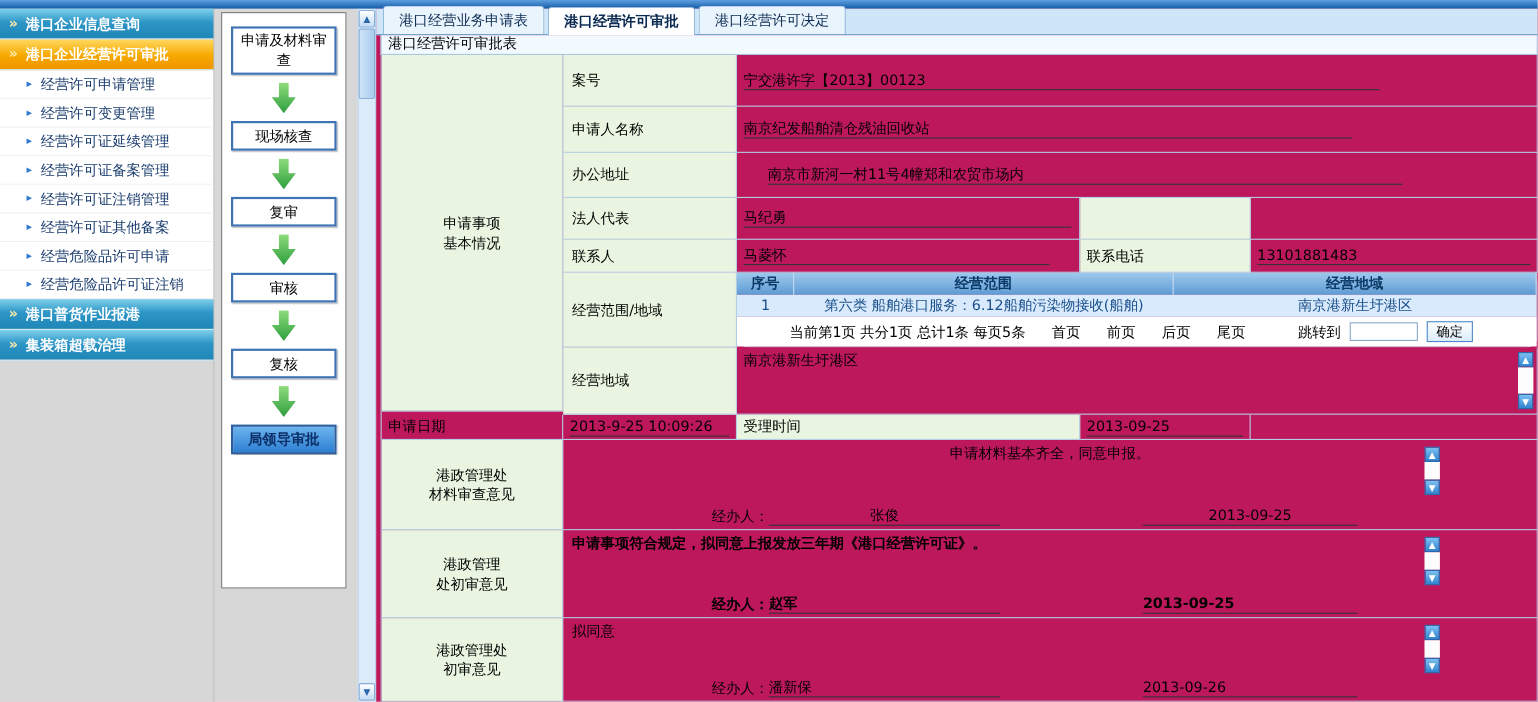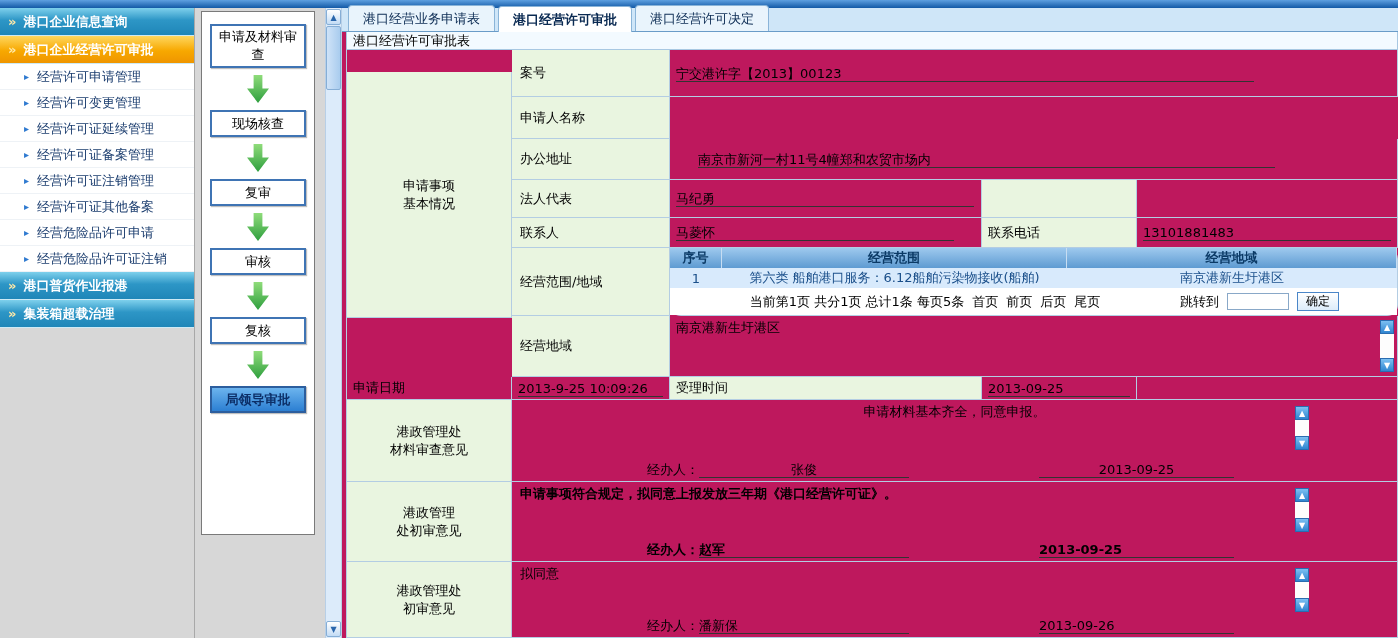--- a/index.html
+++ b/index.html
@@ -60,21 +60,21 @@
   .top-rows { flex:1; display:flex; flex-direction:column; min-width:0; }
   .uline { display:inline-block; border-bottom:1px solid #333; height:17px; line-height:17px; white-space:nowrap; overflow:hidden; }
 
   
   .sc-wrap { flex:1; display:flex; flex-direction:column; padding:0; min-width:0; border-right:1px solid #b3cde3; border-bottom:1px solid #b3cde3;border-radius:11px; }
   .sc-head { display:flex; height:20px; flex:none; background:linear-gradient(180deg,#9ec9ee,#5e9bd2); color:#0b3a66; font-weight:bold; }
   .sc-head > div { display:flex; align-items:center; justify-content:center; border-right:1px solid #c7ddf2; }
   .sc-row { display:flex; height:20px; flex:none; background:#d8eafc; color:#1a4f8a; cursor:pointer; }
   .sc-row > div { display:flex; align-items:center; justify-content:center; white-space:nowrap; overflow:hidden; }
   .pager { flex:1; display:flex; align-items:center; background:#fff; padding-right:58px; }
-  .pg-center { margin:0 auto; display:flex; gap:8px; align-items:center; white-space:nowrap; }
+  .pg-center { margin:0 auto; display:flex; gap:24px; align-items:center; white-space:nowrap; }
   .pg-link { cursor:pointer; }
   .pg-right { display:flex; align-items:center; gap:8px; white-space:nowrap; }
   .jump-input { width:62px; height:17px; border:1px solid #89a8c8; font-family:inherit; }
   .confirm-btn { height:19px; padding:0 8px; border:1px solid #4a86c8; background:linear-gradient(#ffffff,#dcecfa); font-size:12px;
     cursor:pointer; color:#000; font-family:inherit; }
 
   
   .op-content { flex:1; padding:0; display:flex; flex-direction:column; align-items:stretch; }
   .op-text { flex:1; padding:3px 8px; }
   .op-handler { height:22px; flex:none; display:flex; align-items:center; padding-left:135px; }
@@ -194,33 +194,36 @@
       <div class="tab">
         <span>港口经营许可决定</span>
       </div>
     </div>
 
     <div class="form-title">港口经营许可审批表</div>
 
     <div class="form">
 
       <div class="top-section">
-        <div class="cell green outer-label pre" style="height:246px;margin-top:22px;">申请事项
+        <div class="cell green outer-label pre" style="height:324px;">申请事项
 基本情况</div>
         <div class="top-rows">
 
           <div class="frow" style="height:47px;">
             <div class="cell green lbl">案号</div>
             <div class="cell" style="flex:1;">
               <span class="uline" style="width:578px;">宁交港许字【2013】00123</span>
             </div>
           </div>
 
           <div class="frow" style="height:42px;">
             <div class="cell green lbl">申请人名称</div>
+            <div class="cell" style="flex:1;">
+              <span class="uline" style="width:553px;">南京纪发船舶清仓残油回收站</span>
+            </div>
           </div>
 
           <div class="frow" style="height:41px;">
             <div class="cell green lbl">办公地址</div>
             <div class="cell" style="flex:1;padding-left:28px;">
               <span class="uline" style="width:577px;">南京市新河一村11号4幢郑和农贸市场内</span>
             </div>
           </div>
 
           <div class="frow" style="height:38px;">

